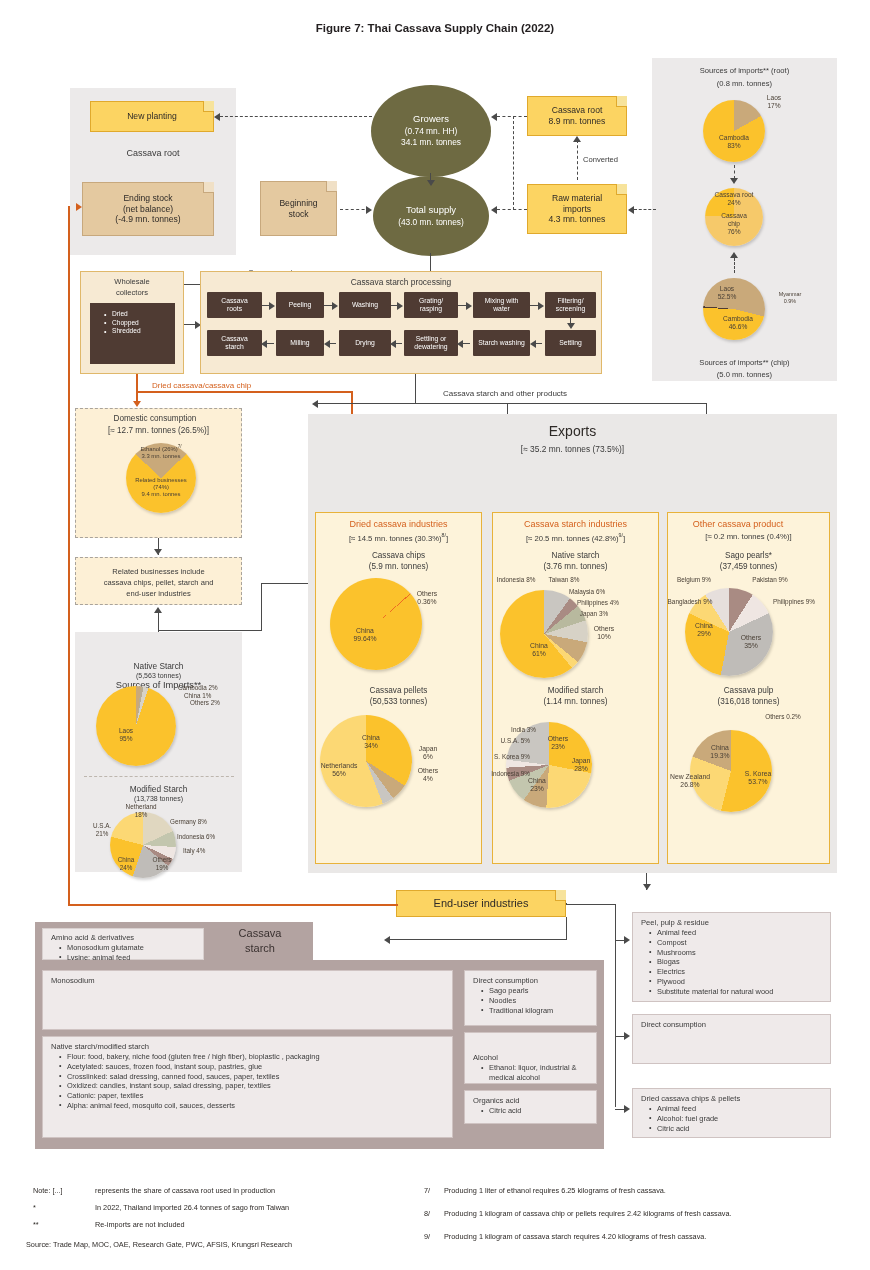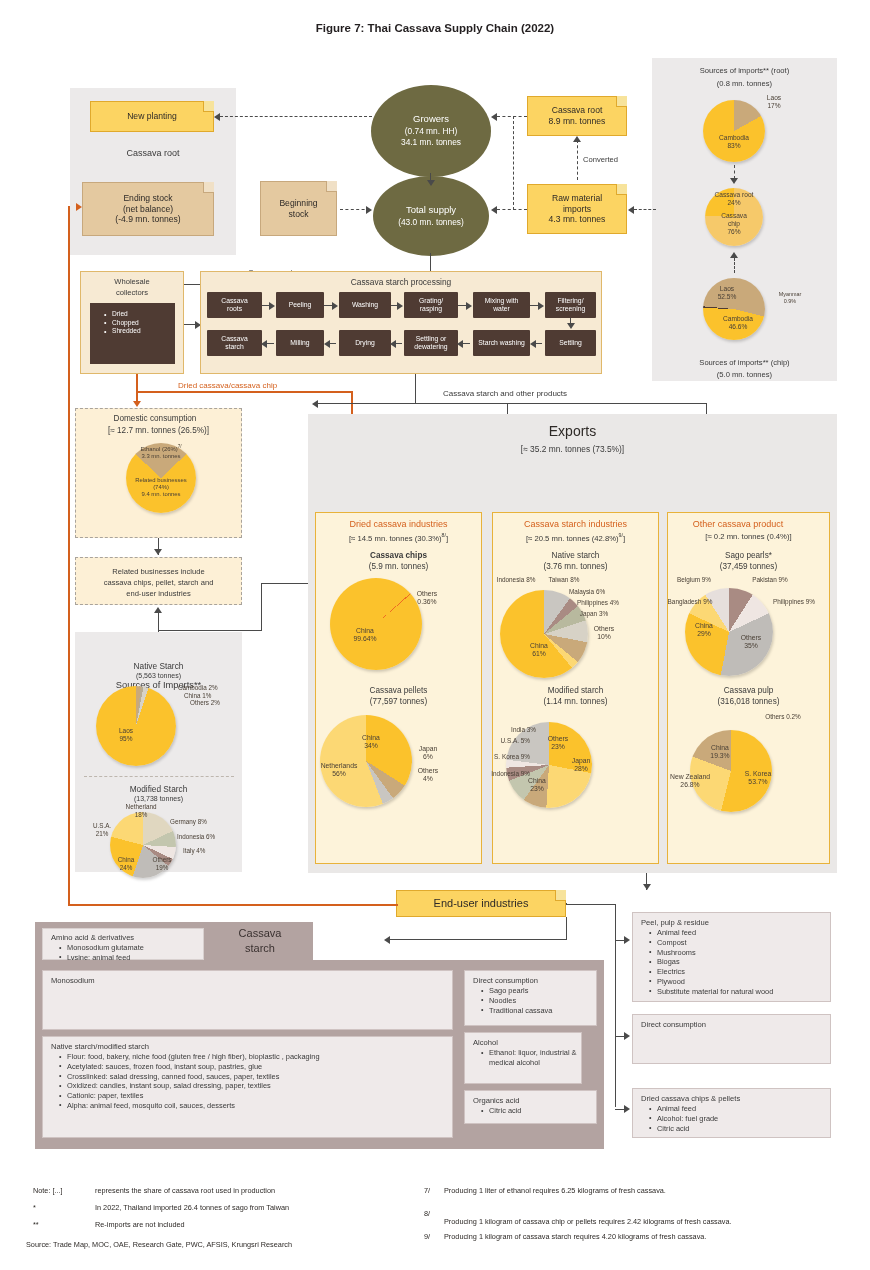--- a/index.html
+++ b/index.html
@@ -252,21 +252,21 @@
 <div class="line" style="left:326px;top:342.5px;width:10px;height:1.4px;"></div>
 <div class="arr arr-l" style="left:324px;top:339.5px;"></div>
 <div class="line" style="left:264px;top:342.5px;width:10px;height:1.4px;"></div>
 <div class="arr arr-l" style="left:261px;top:339.5px;"></div>
 
 <div class="line-o" style="left:136px;top:374px;width:1.6px;height:31px;"></div>
 <div class="line-o" style="left:136px;top:391px;width:216px;height:1.6px;"></div>
 <div class="line-o" style="left:351px;top:391px;width:1.6px;height:119px;"></div>
 <div class="arr arr-d-o" style="left:133px;top:401px;"></div>
 <div class="arr arr-d-o" style="left:348px;top:505px;"></div>
-<div class="abs lbl orange" style="left:152px;top:381px;font-size:8px;margin-left:26px;">Dried cassava/cassava chip</div>
+<div class="abs lbl orange" style="left:152px;top:381px;font-size:8px;">Dried cassava/cassava chip</div>
 
 <div class="line" style="left:415px;top:374px;width:1.4px;height:30px;"></div>
 <div class="line" style="left:415px;top:403px;width:292px;height:1.4px;"></div>
 <div class="line" style="left:507px;top:403px;width:1.4px;height:107px;"></div>
 <div class="arr arr-d" style="left:504px;top:505px;"></div>
 <div class="line" style="left:706px;top:403px;width:1.4px;height:107px;"></div>
 <div class="arr arr-d" style="left:702px;top:505px;"></div>
 <div class="abs lbl" style="left:443px;top:389px;font-size:8px;">Cassava starch and other products</div>
 
 <div class="line" style="left:318px;top:403px;width:98px;height:1.4px;"></div>
@@ -341,33 +341,33 @@
 
 <div class="abs greypanel2" style="left:308px;top:414px;width:529px;height:459px;"></div>
 <div class="abs lbl-c" style="left:308px;top:423px;width:529px;font-size:14px;color:#2e2a27;">Exports</div>
 <div class="abs lbl-c" style="left:308px;top:444px;width:529px;font-size:8.4px;">[≈ 35.2 mn. tonnes (73.5%)]</div>
 
 <div class="abs cream" style="left:315px;top:512px;width:167px;height:352px;"></div>
 <div class="abs lbl-c orange" style="left:315px;top:519px;width:167px;font-size:9px;text-align:center;">Dried cassava industries</div>
 <div class="abs lbl-c" style="left:315px;top:532px;width:167px;font-size:7.7px;">
   <span>[≈ 14.5 mn. tonnes (30.3%)</span><sup style="font-size:5.2px;">8/</sup><span>]</span>
 </div>
-<div class="abs lbl-c" style="left:315px;top:551px;width:167px;font-size:8.2px;font-weight:bold;">Cassava chips</div>
+<div class="abs lbl-c" style="left:315px;top:551px;width:167px;font-size:8.2px;">Cassava chips</div>
 <div class="abs lbl-c" style="left:315px;top:562px;width:167px;font-size:8.2px;">(5.9 mn. tonnes)</div>
 <div class="pie" style="left:330px;top:578px;width:92px;height:92px;
   background:conic-gradient(from 48deg, #ee6a23 0deg 1.3deg, #fbc22c 1.3deg 360deg);"></div>
 <div class="pietxt" style="left:400px;top:590px;width:54px;font-size:6.8px;">
   <span>Others</span><br><span>0.36%</span>
 </div>
 <div class="pietxt" style="left:340px;top:627px;width:50px;font-size:6.8px;">
   <span>China</span><br><span>99.64%</span>
 </div>
 
 <div class="abs lbl-c" style="left:315px;top:686px;width:167px;font-size:8.2px;">Cassava pellets</div>
-<div class="abs lbl-c" style="left:315px;top:697px;width:167px;font-size:8.2px;">(77,597 tonnes)</div>
+<div class="abs lbl-c" style="left:315px;top:697px;width:167px;font-size:8.2px;">(50,533 tonnes)</div>
 <div class="pie" style="left:320px;top:715px;width:92px;height:92px;
   background:conic-gradient(from 0deg, #fbc22c 0deg 122.4deg, #c9a97a 122.4deg 144deg, #c9c6c1 144deg 158.4deg, #fcd874 158.4deg 360deg);"></div>
 <div class="pietxt" style="left:348px;top:734px;width:46px;font-size:6.8px;">
   <span>China</span><br><span>34%</span>
 </div>
 <div class="pietxt" style="left:310px;top:762px;width:58px;font-size:6.8px;">
   <span>Netherlands</span><br><span>56%</span>
 </div>
 <div class="pietxt" style="left:408px;top:745px;width:40px;font-size:6.8px;">
   <span>Japan</span><br><span>6%</span>
@@ -530,24 +530,24 @@
     <li>Cationic: paper, textiles</li>
     <li>Alpha: animal feed, mosquito coil, sauces, desserts</li>
   </ul>
 </div>
 
 <div class="abs lightbox2" style="left:464px;top:970px;width:133px;height:56px;padding:5px 0 0 8px;">
   <div class="bx-title">Direct consumption</div>
   <ul class="tight" style="padding-left:16px;">
     <li>Sago pearls</li>
     <li>Noodles</li>
-    <li>Traditional cassava</li>
-  </ul>
-</div>
-<div class="abs lightbox2" style="left:464px;top:1032px;width:118px;height:52px;padding:5px 0 0 8px;">
+    <li>Traditional kilogram</li>
+  </ul>
+</div>
+<div class="abs lightbox2" style="left:464px;top:1032px;width:133px;height:52px;padding:20px 0 0 8px;">
   <div class="bx-title">Alcohol</div>
   <ul class="tight" style="padding-left:16px;">
     <li>Ethanol: liquor, industrial &amp; medical alcohol</li>
   </ul>
 </div>
 <div class="abs lightbox2" style="left:464px;top:1090px;width:133px;height:34px;padding:5px 0 0 8px;">
   <div class="bx-title">Organics acid</div>
   <ul class="tight" style="padding-left:16px;">
     <li>Citric acid</li>
   </ul>
@@ -581,15 +581,15 @@
 <div class="note" style="left:95px;top:1186px;width:330px;">represents the share of cassava root used in production</div>
 <div class="note" style="left:33px;top:1203px;">*</div>
 <div class="note" style="left:95px;top:1203px;width:330px;">In 2022, Thailand imported 26.4 tonnes of sago from Taiwan</div>
 <div class="note" style="left:33px;top:1220px;">**</div>
 <div class="note" style="left:95px;top:1220px;width:330px;">Re-imports are not included</div>
 <div class="note" style="left:26px;top:1240px;width:430px;">Source: Trade Map, MOC,  OAE, Research Gate, PWC, AFSIS, Krungsri Research</div>
 
 <div class="note" style="left:424px;top:1186px;">7/</div>
 <div class="note" style="left:444px;top:1186px;width:400px;">Producing 1 liter of ethanol requires 6.25 kilograms of fresh cassava.</div>
 <div class="note" style="left:424px;top:1209px;">8/</div>
-<div class="note" style="left:444px;top:1209px;width:410px;margin-top:8px;">Producing 1 kilogram of cassava chip or pellets requires 2.42 kilograms of fresh cassava.</div>
+<div class="note" style="left:444px;top:1209px;width:410px;">Producing 1 kilogram of cassava chip or pellets requires 2.42 kilograms of fresh cassava.</div>
 <div class="note" style="left:424px;top:1232px;">9/</div>
 <div class="note" style="left:444px;top:1232px;width:400px;">Producing 1 kilogram of cassava starch requires 4.20 kilograms of fresh cassava.</div>
 
 </body></html>

